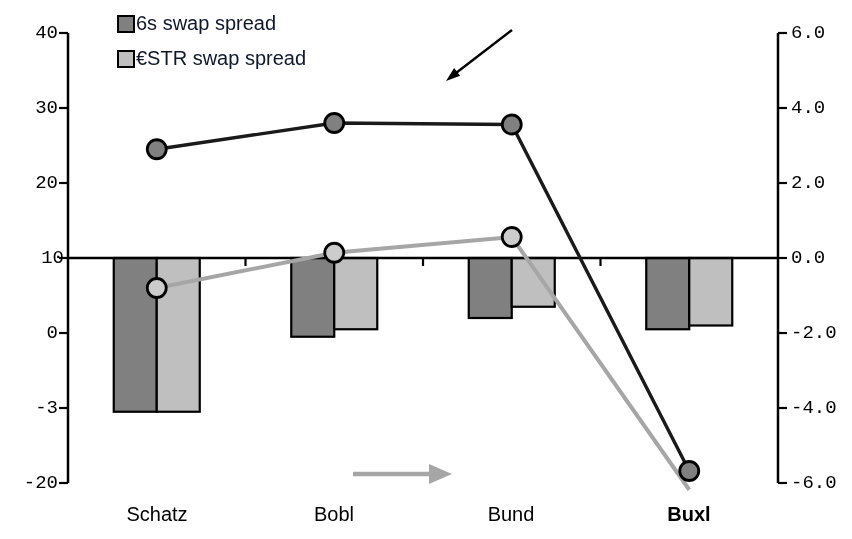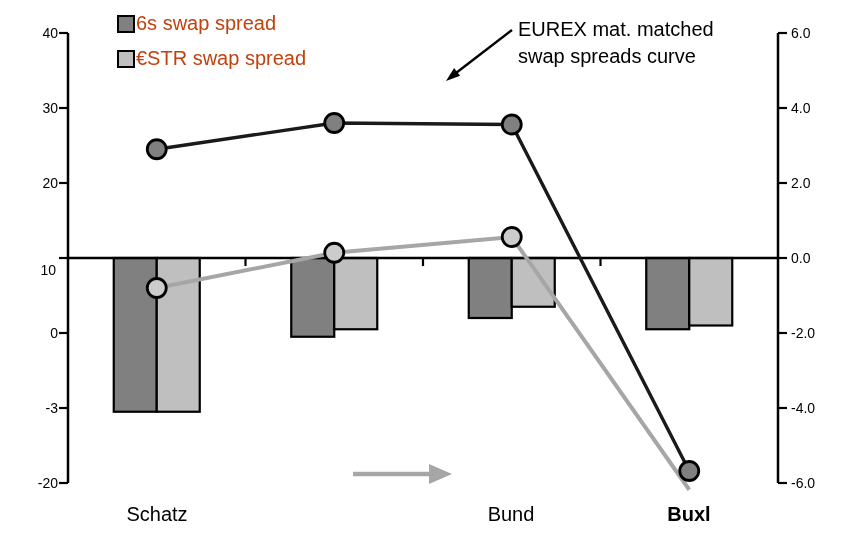--- a/index.html
+++ b/index.html
@@ -2,35 +2,36 @@
 <html><head>
 <meta charset="utf-8">
 <style>
   html,body{margin:0;padding:0;background:#ffffff;}
   .stage{
     position:relative;width:852px;height:539px;background:#ffffff;
     font-family:"Liberation Sans", sans-serif;color:#000;overflow:hidden;
   }
   .stage svg{position:absolute;left:0;top:0;}
   .ticklabel{
-    position:absolute;font-size:14px;line-height:24px;color:#000;
+    position:absolute;font-size:19px;line-height:24px;color:#000;
     white-space:nowrap;
+    font-family:Liberation Mono, monospace;
   }
   .ticklabel.left{width:52px;text-align:right;}
   .ticklabel.right{width:70px;text-align:left;}
   .xlabel{
     position:absolute;width:120px;top:503px;text-align:center;
     font-size:20px;color:#000;white-space:nowrap;
   }
   .legend-swatch{
     position:absolute;width:14px;height:14px;border:2px solid #000;
     box-sizing:content-box;
   }
   .legend-label{
-    position:absolute;font-size:20px;line-height:22px;color:#c2410c;white-space:nowrap;
+    position:absolute;font-size:20px;line-height:22px;color:#0f172a;white-space:nowrap;
   }
   .anno-curve{
     position:absolute;left:518px;top:16px;width:240px;
     font-size:20px;line-height:27px;color:#000;
   }
   .anno-change{
     position:absolute;left:285px;top:440px;width:240px;text-align:center;
     font-size:20px;color:#000;white-space:nowrap;
   }
   .anno-change sup{font-size:13px;line-height:0;}
@@ -80,43 +81,40 @@
       <circle cx="689.25" cy="471" r="9.5" fill="#808080" stroke="#000" stroke-width="2.8"></circle>
       <line x1="512" y1="30" x2="456" y2="73" stroke="#000" stroke-width="2.4"></line>
       <polygon points="446,81 454.1,67.9 460.1,75.7" fill="#000"></polygon>
       <line x1="353" y1="474" x2="431" y2="474" stroke="#A6A6A6" stroke-width="4.5"></line>
       <polygon points="452,474 429,464 429,484" fill="#A6A6A6"></polygon>
     </svg>
 
   <div class="ticklabel left" style="left:6px;top:21px;">40</div>
   <div class="ticklabel left" style="left:6px;top:96px;text-align:right;">30</div>
   <div class="ticklabel left" style="left:6px;top:171px;">20</div>
-  <div class="ticklabel left" style="left:4px;top:246px;margin-top:12px;">10</div>
+  <div class="ticklabel left" style="left:12px;top:246px;">10</div>
   <div class="ticklabel left" style="left:6px;top:321px;">0</div>
   <div class="ticklabel left" style="left:6px;top:396px;">-3</div>
   <div class="ticklabel left" style="left:6px;top:471px;">-20</div>
 
   <div class="ticklabel right" style="left:791px;top:21px;">6.0</div>
   <div class="ticklabel right" style="left:791px;top:96px;">4.0</div>
   <div class="ticklabel right" style="left:791px;top:171px;">2.0</div>
   <div class="ticklabel right" style="left:791px;top:246px;">0.0</div>
   <div class="ticklabel right" style="left:791px;top:321px;">-2.0</div>
   <div class="ticklabel right" style="left:791px;top:396px;">-4.0</div>
   <div class="ticklabel right" style="left:791px;top:471px;">-6.0</div>
 
   <div class="xlabel" style="left:97px;">Schatz</div>
+  <div class="xlabel" style="left:274px;">Bobl</div>
   <div class="xlabel" style="left:451px;">Bund</div>
   <div class="xlabel" style="left:629px;font-weight:bold;">Buxl</div>
 
   <div>
     <span class="legend-swatch" style="left: 117px; top: 15px; background: rgb(128, 128, 128);"></span>
     <span class="legend-label" style="left:136px;top:12px;">6s swap spread</span>
     <span class="legend-swatch" style="left: 117px; top: 50px; background: rgb(191, 191, 191);"></span>
     <span class="legend-label" style="left:136px;top:47px;">€STR swap spread</span>
   </div>
 
-  <div class="anno-curve">
-    <div>EUREX mat. matched</div>
-    <div>swap spreads curve</div>
-  </div>
 
 
 </div>
 
 </body></html>

